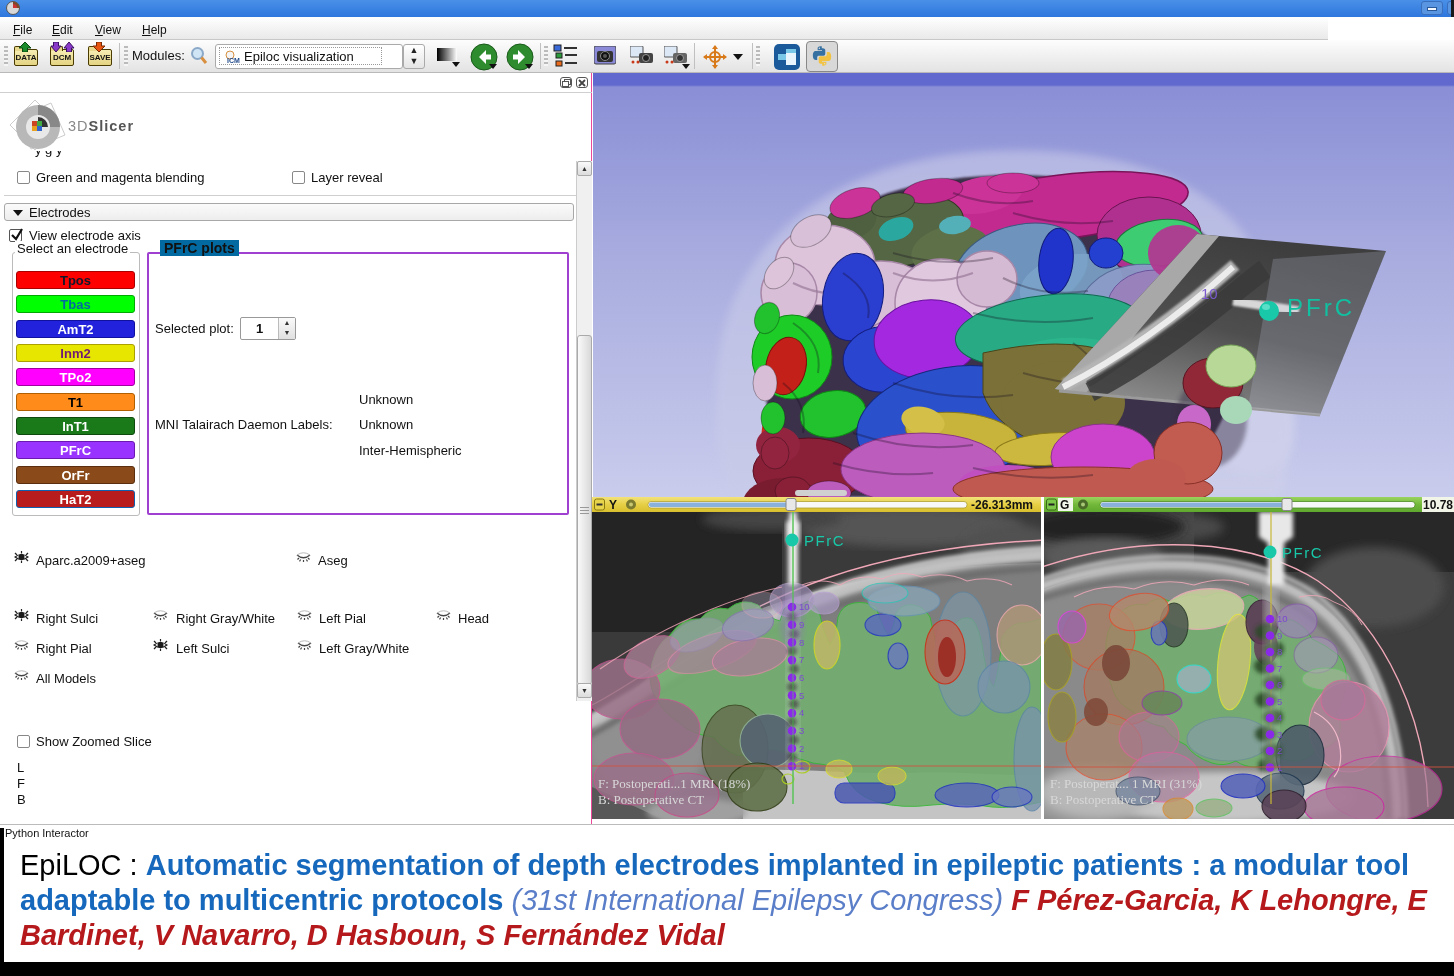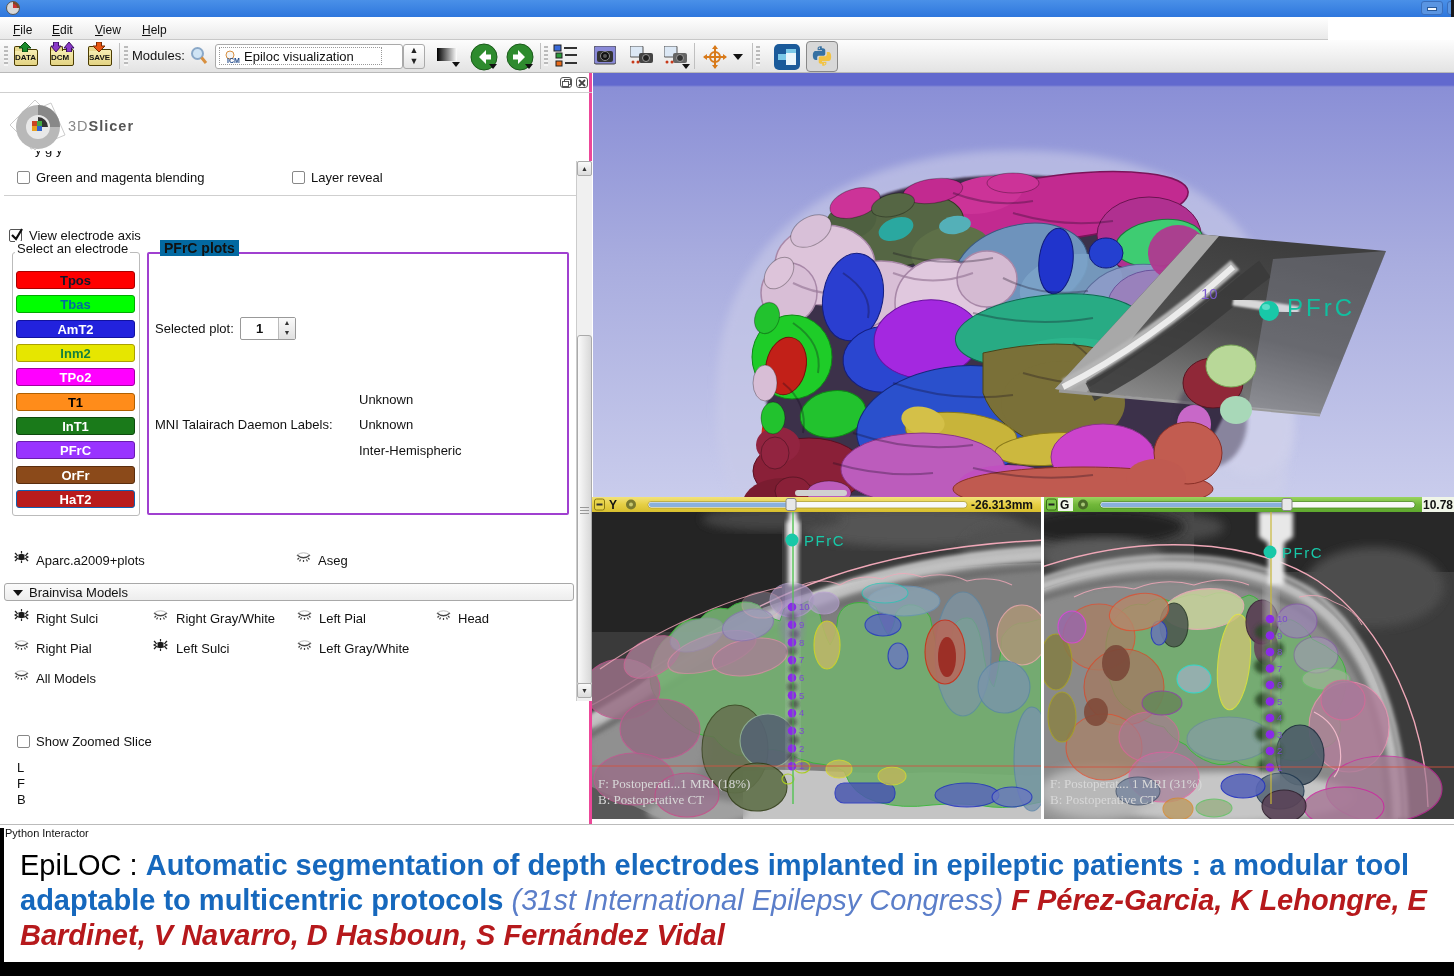--- a/index.html
+++ b/index.html
@@ -13,25 +13,25 @@
   background:linear-gradient(#ffffff,#e9e9e9); border-bottom:1px solid #c8c8c8;
   font-size:12px; color:#111; }
 .menuitem { position:absolute; top:6px; }
 #toolbar { left:0; top:40px; width:1454px; height:33px;
   background:linear-gradient(#fdfdfd,#e3e3e3); border-bottom:1px solid #b9b9b9; }
 .grip { position:absolute; width:4px; height:20px; top:6px;
   background:repeating-linear-gradient(#bbb 0 2px,#f5f5f5 2px 4px); }
 .tsep { position:absolute; width:1px; height:26px; top:3px; background:#c0c0c0; }
 .folder { position:absolute; top:9px; width:24px; height:17px;
   background:linear-gradient(#f7eeb4,#e3d383); border:1px solid #4a3b00; border-radius:2px;
-  font-size:8px; font-weight:bold; color:#111; text-align:left; line-height:16px; }
+  font-size:8px; font-weight:bold; color:#111; text-align:center; line-height:16px; }
 .folder:before { content:""; position:absolute; left:-1px; top:-4px; width:11px; height:4px;
   background:#e8d98f; border:1px solid #4a3b00; border-bottom:none; border-radius:2px 2px 0 0; }
 
-#panel { left:0; top:73px; width:592px; height:751px; background:#fff; border-right:3px solid #ec4899;}
+#panel { left:0; top:73px; width:592px; height:751px; background:#fff; border-right:1px solid #ec4899;}
 .hdr { position:absolute; left:4px; width:570px; height:18px; border:1px solid #a8a8a8;
   border-radius:3px; background:linear-gradient(#fbfbfb,#ededed);
   font-size:13px; color:#111; line-height:17px; padding-left:24px; }
 .hdr:before { content:""; position:absolute; left:8px; top:6px;
   border-left:5.5px solid transparent; border-right:5.5px solid transparent; border-top:6.5px solid #111; }
 .cb { position:absolute; width:13px; height:13px; border:1px solid #888; background:#fff; border-radius:2px;}
 .lbl { position:absolute; font-size:13px; color:#111; white-space:nowrap; }
 .eye { width:17px; height:14px; }
 .ebtn { position:absolute; left:16px; width:119px; height:18px; border-radius:3px;
   font-size:13px; font-weight:bold; text-align:center; line-height:17px; }
@@ -221,32 +221,33 @@
       <rect x="29" y="31" width="5" height="5" fill="#3366cc"></rect>
     <text x="60" y="36" font-size="14.5" fill="#888" font-family="Liberation Sans" letter-spacing="1">3D<tspan fill="#555" font-weight="bold">Slicer</tspan></text>
   </svg>
 
   <div class="abs" style="left:35px;top:78px;width:300px;height:6px;overflow:hidden;font-size:13px;color:#111"><span style="position:relative;top:-9px">y g y</span></div>
   <div class="cb" style="left:17px;top:98px"></div>
   <div class="lbl" style="left:36px;top:97px">Green and magenta blending</div>
   <div class="cb" style="left:292px;top:98px"></div>
   <div class="lbl" style="left:311px;top:97px">Layer reveal</div>
   <div class="abs" style="left:4px;top:122px;width:574px;height:1px;background:#cfcfcf"></div>
+  <div class="hdr" style="top:130px">Electrodes</div>
   <div class="cb" style="left:9px;top:156px;border-color:#555"></div>
   <svg class="abs" style="left:10px;top:154px" width="14" height="15">
       <path d="M2 8 L6 12 L12 2" stroke="#111" stroke-width="2.2" fill="none"></path>
     </svg>
   <div class="lbl" style="left:29px;top:155px">View electrode axis</div>
 
   <div class="abs" style="left:12px;top:179px;width:128px;height:264px;border:1px solid #bbb;border-radius:3px"></div>
   <div class="lbl" style="left:15px;top:168px;background:#fff;padding:0 2px">Select an electrode</div>
   <div class="ebtn" style="top:198px;background:#f00;border:1px solid #a00;color:#0f172a">Tpos</div>
   <div class="ebtn" style="top:222px;background:#0f0;border:1px solid #0a0;color:#0369a1">Tbas</div>
   <div class="ebtn" style="top:247px;background:#2222dd;border:1px solid #1111a0;color:#fff">AmT2</div>
-  <div class="ebtn" style="top:271px;background:#e6e600;border:1px solid #aaa000;color:#15803d">Inm2</div>
+  <div class="ebtn" style="top:271px;background:#e6e600;border:1px solid #aaa000;color:#701a75">Inm2</div>
   <div class="ebtn" style="top:295px;background:#ff00ff;border:1px solid #a000a0;color:#fff">TPo2</div>
   <div class="ebtn" style="top:320px;background:#ff8c1a;border:1px solid #b06000;color:#000">T1</div>
   <div class="ebtn" style="top:344px;background:#1a7a1a;border:1px solid #0e4a0e;color:#fff">InT1</div>
   <div class="ebtn" style="top:368px;background:#9933ff;border:1px solid #6a1ab0;color:#fff">PFrC</div>
   <div class="ebtn" style="top:393px;background:#8b4a1a;border:1px solid #5a2e0e;color:#fff">OrFr</div>
   <div class="ebtn" style="top:417px;background:#b91c1c;border:1px solid #1060b0;color:#fff">HaT2</div>
 
   <div class="abs" style="left:147px;top:179px;width:422px;height:263px;border:2px solid #a040d0;border-radius:2px"></div>
   <div class="lbl" style="left:160px;top:167px;background:#0369a1;padding:0 4px;font-weight:bold;font-size:14px">PFrC plots</div>
   <div class="lbl" style="left:155px;top:248px">Selected plot:</div>
@@ -254,26 +255,25 @@
   <div class="lbl" style="left:256px;top:248px;font-weight:bold">1</div>
   <div class="abs" style="left:278px;top:245px;width:17px;height:21px;background:linear-gradient(#fafafa,#e0e0e0);border-left:1px solid #bbb;font-size:7px;text-align:center;line-height:10px;color:#333">▲<br>▼</div>
   <div class="lbl" style="left:359px;top:319px">Unknown</div>
   <div class="lbl" style="left:155px;top:344px">MNI Talairach Daemon Labels:</div>
   <div class="lbl" style="left:359px;top:344px">Unknown</div>
   <div class="lbl" style="left:359px;top:370px">Inter-Hemispheric</div>
 
   <svg class="abs eye" style="left:13px;top:477px">
       <use href="#eyeopen"></use>
     </svg>
-  <div class="lbl" style="left:36px;top:480px">Aparc.a2009+plots</div>
+  <div class="lbl" style="left:36px;top:480px">Aparc.a2009+aseg</div>
   <svg class="abs eye" style="left:295px;top:477px">
       <use href="#eyeshut"></use>
     </svg>
   <div class="lbl" style="left:318px;top:480px">Aseg</div>
-  <div class="hdr" style="top:510px">Brainvisa Models</div>
   <svg class="abs eye" style="left:13px;top:535px">
       <use href="#eyeopen"></use>
     </svg>
   <div class="lbl" style="left:36px;top:538px">Right Sulci</div>
   <svg class="abs eye" style="left:152px;top:535px">
       <use href="#eyeshut"></use>
     </svg>
   <div class="lbl" style="left:176px;top:538px">Right Gray/White</div>
   <svg class="abs eye" style="left:296px;top:535px">
       <use href="#eyeshut"></use>

